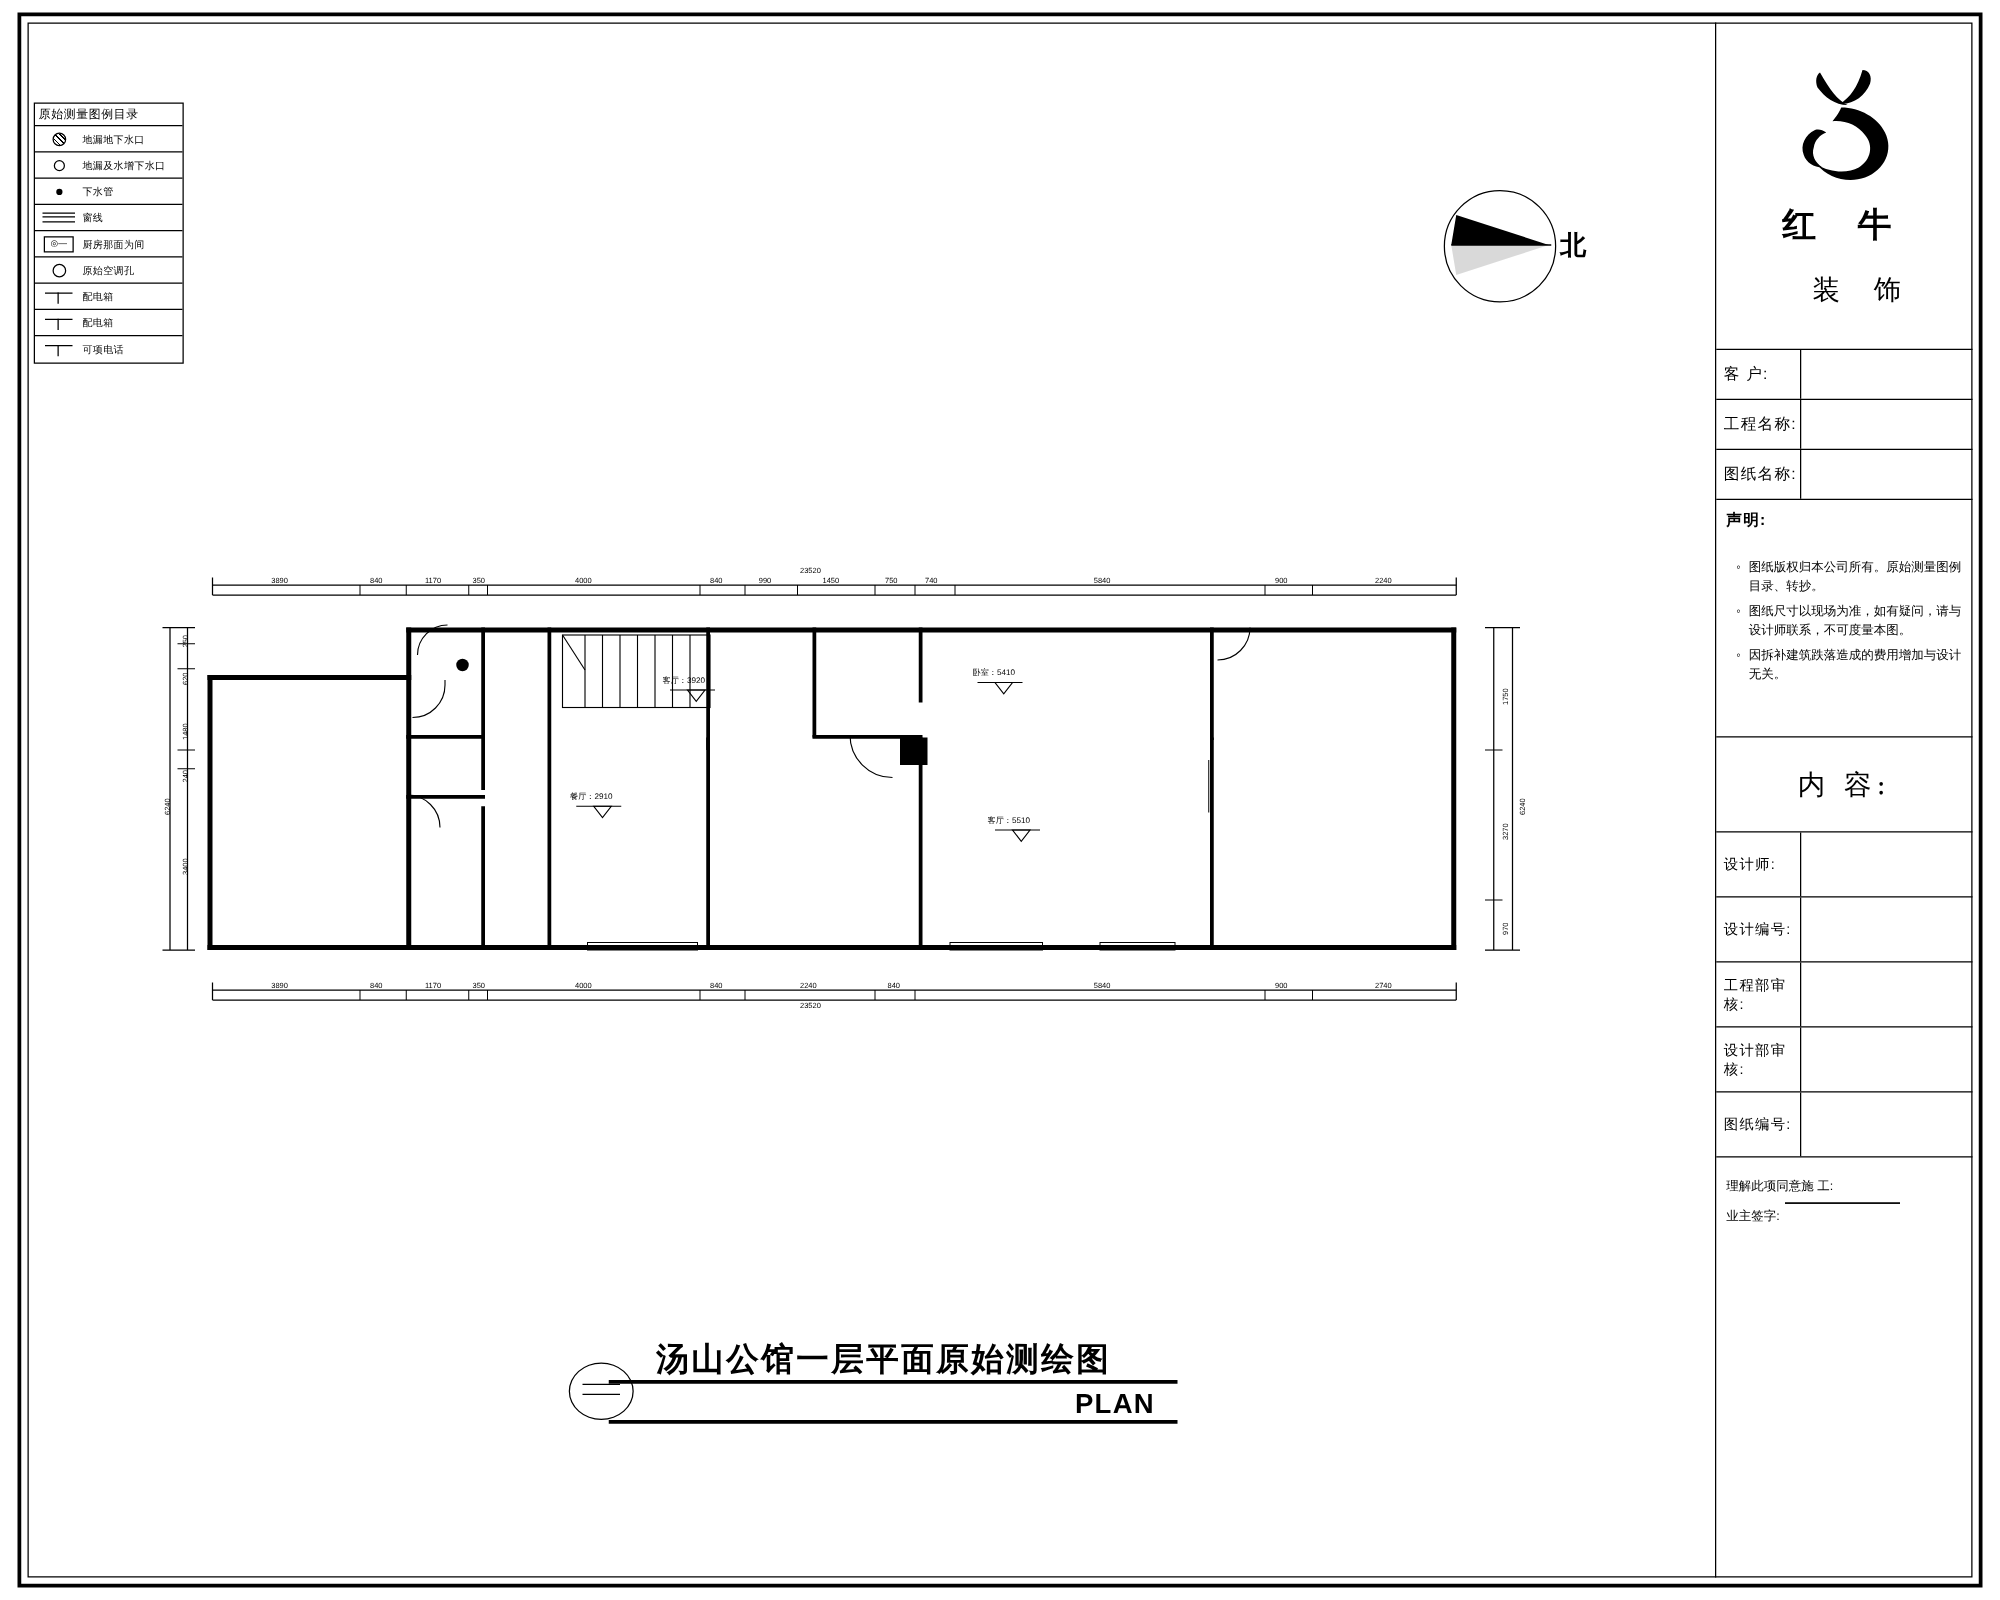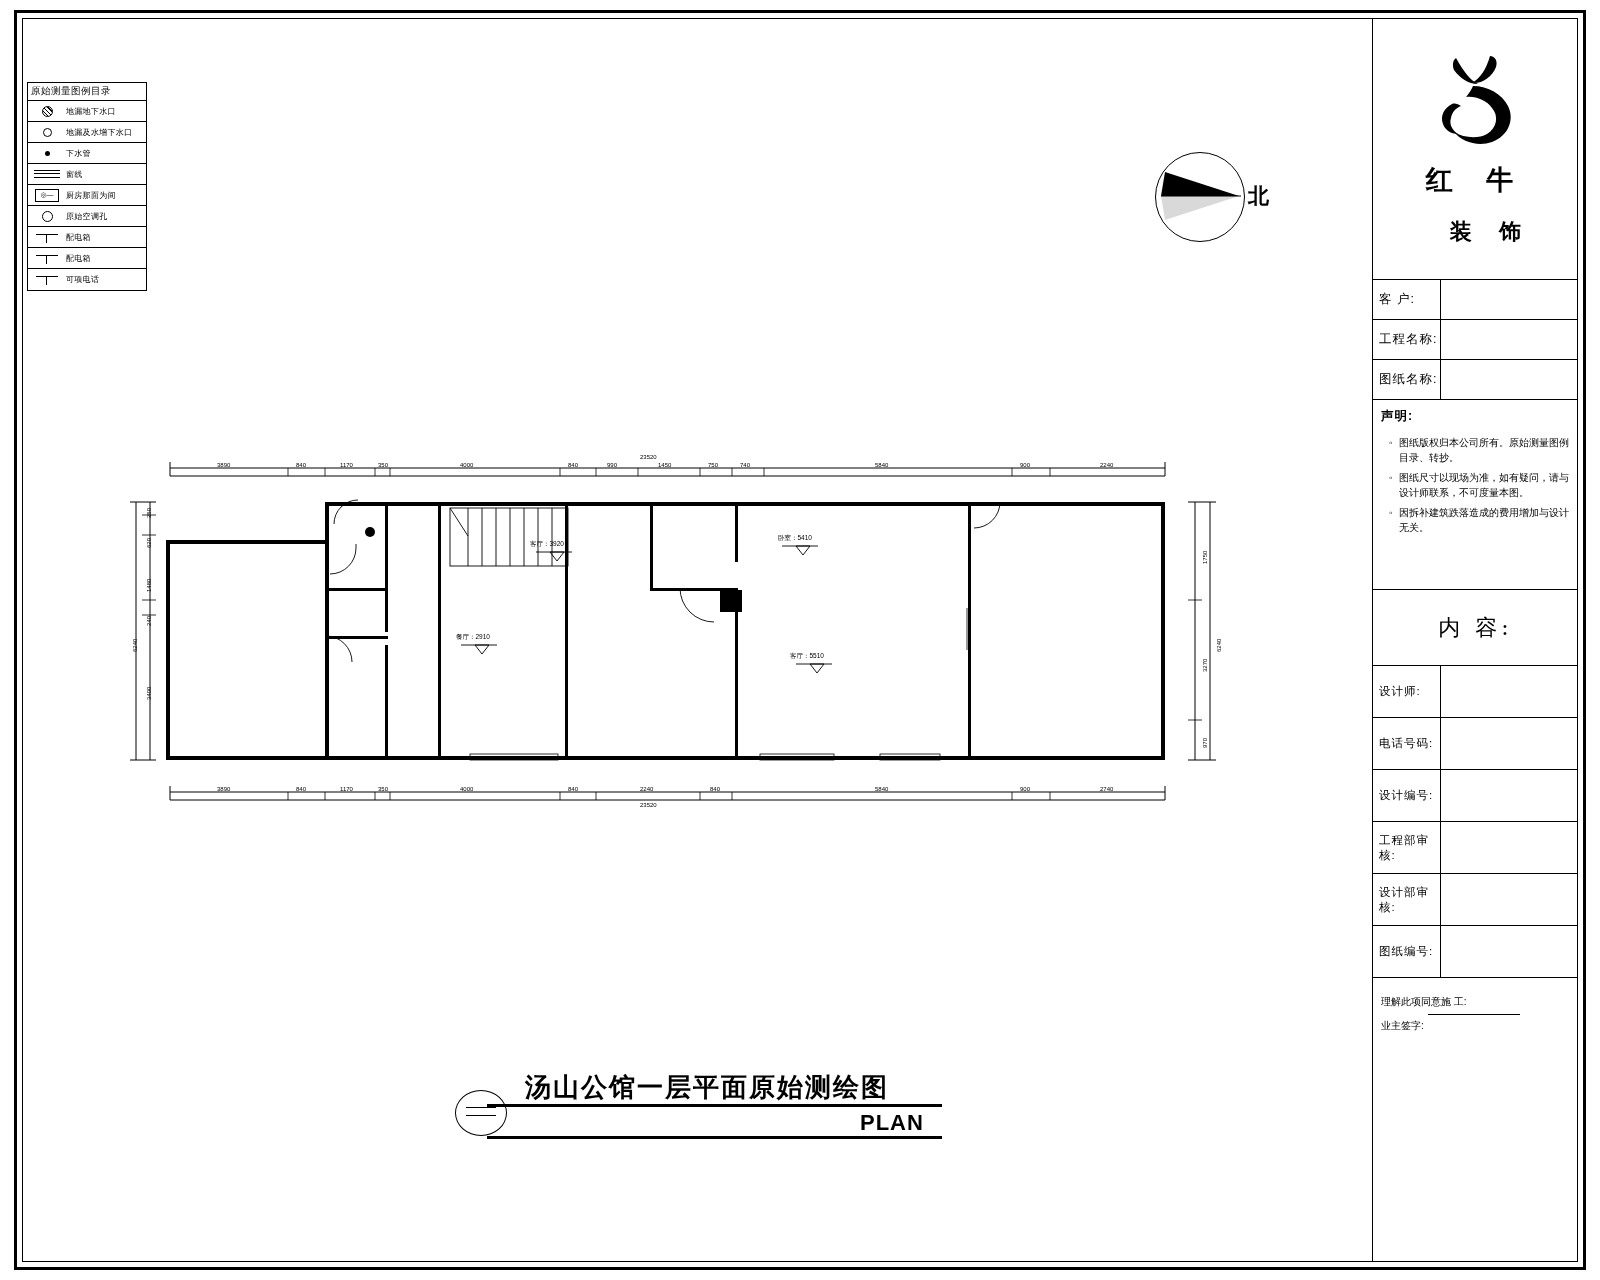--- a/index.html
+++ b/index.html
@@ -31,25 +31,25 @@
   .north{position:absolute;left:1155px;top:152px;width:90px;height:90px;}
   .north .circle{position:absolute;left:0;top:0;width:88px;height:88px;border:1.5px solid #000;border-radius:50%;}
   .north-label{position:absolute;left:1248px;top:182px;font-size:21px;font-family:"DejaVu Sans",sans-serif;font-weight:bold;}
 
   
   .tb{position:absolute;right:22px;top:18px;width:206px;height:1244px;border-left:1px solid #000;box-sizing:border-box;}
   .tb-cell{border-bottom:1px solid #000;box-sizing:border-box;position:relative;justify-content:center;}
   .tb-logo{height:262px;display:flex;flex-direction:column;align-items:center;justify-content:center;}
   .logo-mark{width:120px;height:110px;}
   .logo-cn{font-family:"DejaVu Serif",serif;font-weight:bold;font-size:27px;letter-spacing:12px;margin-top:2px;}
-  .logo-cn2{font-family:"DejaVu Serif",serif;font-weight:bold;font-size:22px;letter-spacing:10px;margin-top:19px;margin-left:30px;}
+  .logo-cn2{font-family:"DejaVu Serif",serif;font-weight:normal;font-size:22px;letter-spacing:10px;margin-top:19px;margin-left:30px;}
   .tb-field{height:40px;display:flex;align-items:center;}
   .tb-field .k{width:68px;font-size:12.5px;padding-left:6px;letter-spacing:1px;border-right:1px solid #000;height:100%;display:flex;align-items:center;box-sizing:border-box;}
   .tb-note{height:190px;padding:8px 8px 0 8px;box-sizing:border-box;}
-  .tb-note h4{margin:0 0 11px 0;font-size:12.5px;letter-spacing:1px;}
+  .tb-note h4{margin:0 0 23px 0;font-size:12.5px;letter-spacing:1px;}
   .tb-note ul{margin:0;padding-left:10px;list-style:none;}
   .tb-note li{font-size:10px;line-height:1.45;margin-bottom:6px;position:relative;padding-left:8px;}
   .tb-note li:before{content:"\25E6";position:absolute;left:-2px;top:0;}
   .tb-content{height:76px;display:flex;align-items:center;justify-content:center;font-size:22px;letter-spacing:4px;font-family:"DejaVu Serif",serif;}
   .tb-sign{height:52px;display:flex;align-items:center;}
   .tb-sign .k{width:68px;font-size:11.5px;padding-left:6px;letter-spacing:1px;border-right:1px solid #000;height:100%;display:flex;align-items:center;box-sizing:border-box;}
   .tb-foot{padding:12px 8px;font-size:10px;line-height:2.4;border-bottom:none;}
   .tb-foot .ln{border-bottom:1px solid #000;display:inline-block;width:92px;margin-left:4px;}
 
   
@@ -175,24 +175,20 @@
         <li>图纸版权归本公司所有。原始测量图例目录、转抄。</li>
         <li>图纸尺寸以现场为准，如有疑问，请与设计师联系，不可度量本图。</li>
         <li>因拆补建筑跌落造成的费用增加与设计无关。</li>
       </ul>
     </div>
 
     <div class="tb-cell tb-content">内 容:</div>
 
     <div class="tb-cell tb-sign">
       <div class="k">设计师:</div>
-      <div style="flex:1"></div>
-    </div>
-    <div class="tb-cell tb-sign">
-      <div class="k">电话号码:</div>
       <div style="flex:1"></div>
     </div>
     <div class="tb-cell tb-sign">
       <div class="k">设计编号:</div>
       <div style="flex:1"></div>
     </div>
     <div class="tb-cell tb-sign">
       <div class="k">工程部审核:</div>
       <div style="flex:1"></div>
     </div>

